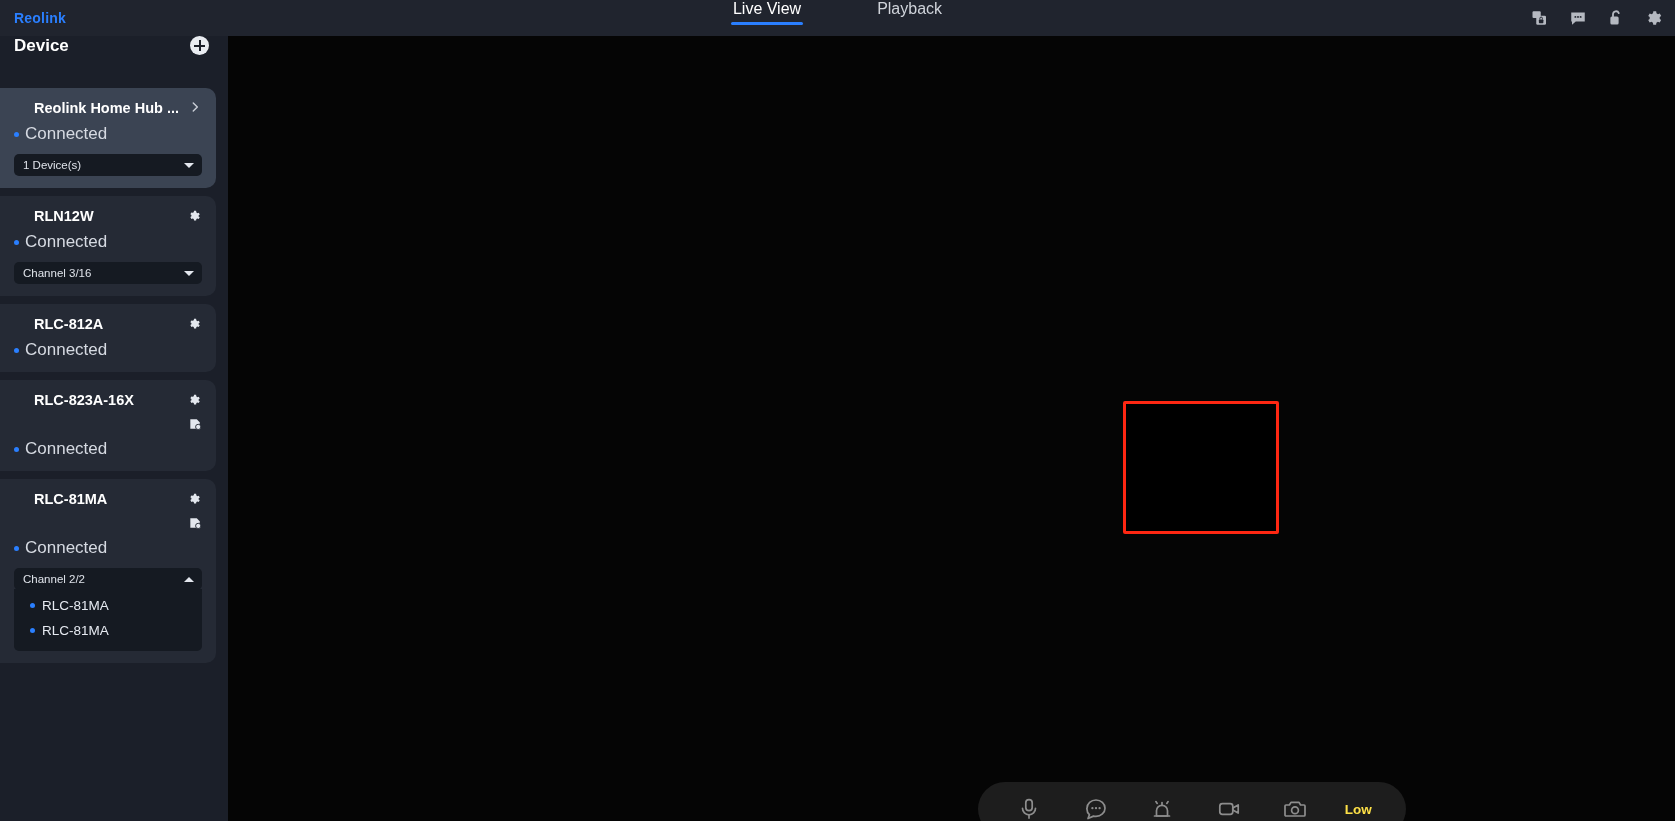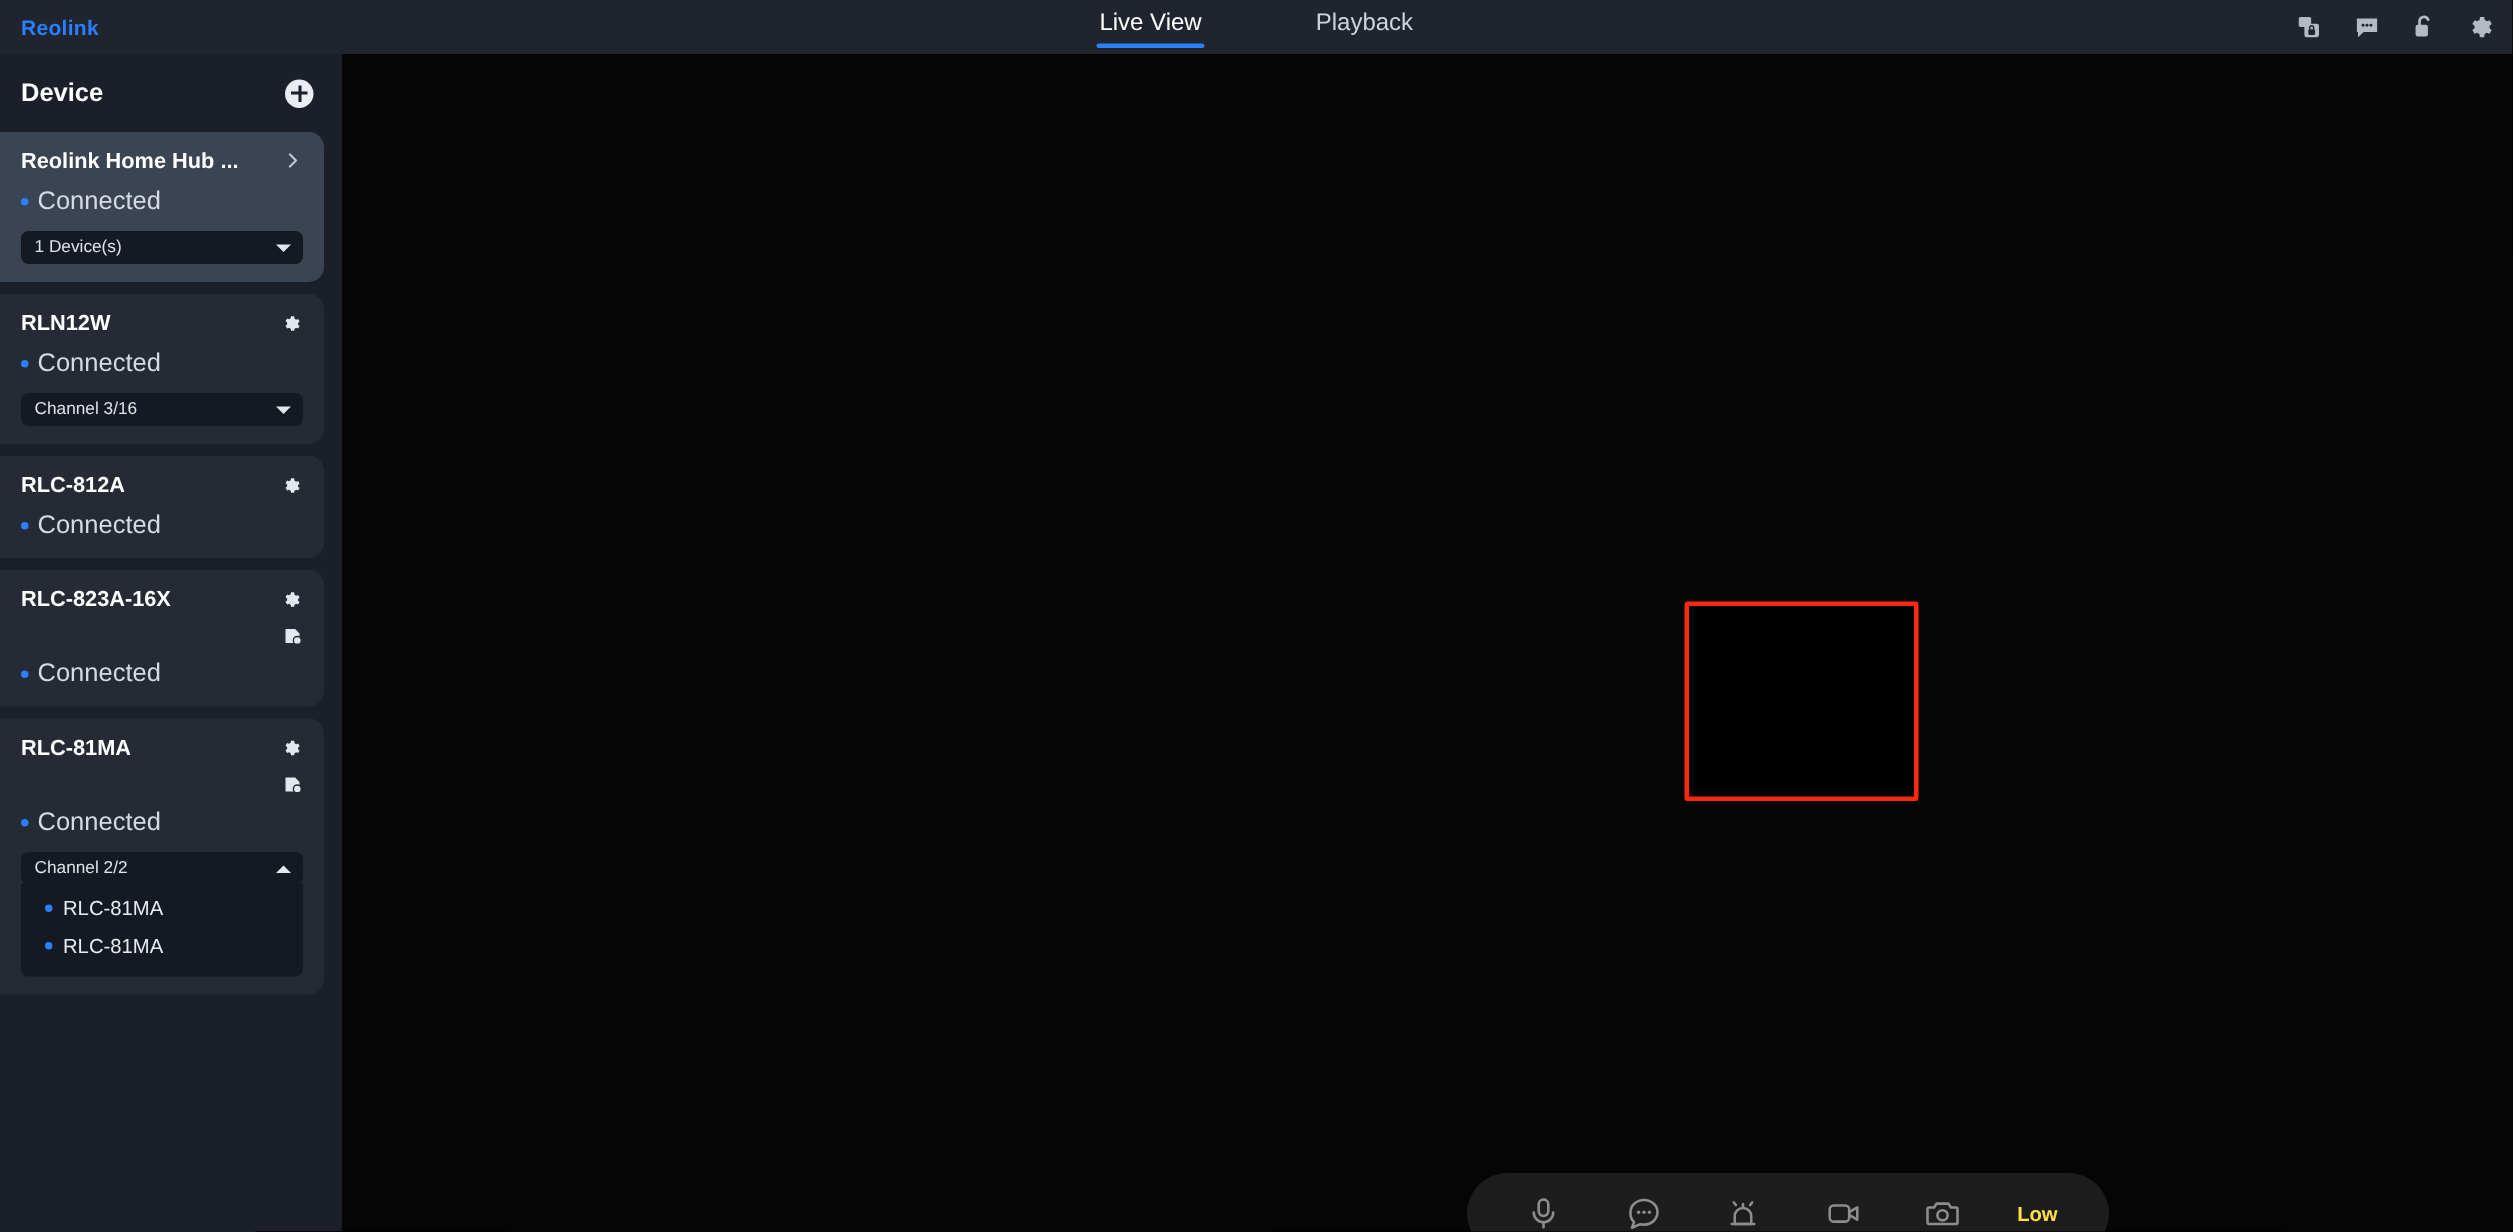--- a/index.html
+++ b/index.html
@@ -17,21 +17,21 @@
     background: #20242e;
     display: flex; align-items: center;
   }
   .brand {
     position: absolute; left: 14px; top: 0; height: 36px;
     display: flex; align-items: center;
     color: #2a7fff; font-size: 14px; font-weight: bold; letter-spacing: .2px;
   }
   .nav-tabs {
     position: absolute; left: 0; top: 0; width: 1675px; height: 19px;
-    display: flex; align-items: flex-start; justify-content: center; gap: 72px;
+    display: flex; align-items: center; justify-content: center; gap: 72px;
   }
   .nav-tab {
     position: relative; color: #cfd3da; font-size: 16px;
     padding: 7px 2px 9px 2px; cursor: pointer; white-space: nowrap;
   }
   .nav-tab.active { color: #ffffff; }
   .nav-tab.active::after {
     content: ""; position: absolute; left: 0; right: 0; bottom: 2px;
     height: 3px; background: #2a7fff; border-radius: 2px;
   }
@@ -40,21 +40,21 @@
     display: flex; align-items: center; gap: 20px;
   }
   .top-icons .ic { width: 18px; height: 18px; display: block; cursor: pointer; opacity: .82; }
 
   
   .sidebar {
     position: absolute; left: 0; top: 36px; width: 228px; height: 785px;
     background: #1b1f29; overflow: hidden;
   }
   .side-head {
-    height: 52px; display: flex; align-items: center;
+    height: 52px; display: flex; align-items: flex-start;
     justify-content: space-between; padding: 0 19px 0 14px;
   }
   .side-head .title { color: #fff; font-size: 17px; font-weight: bold; }
   .add-btn {
     width: 19px; height: 19px; border-radius: 50%;
     background: #e9ecf1; position: relative; cursor: pointer;
     display: block;
   }
   .add-btn::before, .add-btn::after {
     content: ""; position: absolute; background: #1b1f29;
@@ -64,21 +64,21 @@
 
   .dev-list { padding: 0 0 0 0; }
   .dev-card {
     position: relative; margin: 0 12px 8px 0; padding: 12px 14px 12px 14px;
     background: #252a35; border-radius: 0 10px 10px 0; cursor: pointer;
   }
   .dev-card.selected { background: #3b4453; }
   .dev-top { display: flex; align-items: flex-start; justify-content: space-between; }
   .dev-name {
     color: #ffffff; font-size: 14.5px; font-weight: bold;
-    max-width: 150px; overflow: hidden; text-overflow: ellipsis; white-space: nowrap;
+    max-width: 150px; overflow: hidden; text-overflow: ellipsis; white-space: nowrap; margin-left: 20px;
   }
   .dev-actions { display: flex; flex-direction: column; align-items: center; gap: 10px; padding-top: 1px; }
   .dev-status { display: flex; align-items: center; gap: 6px; margin-top: 8px; }
   .dot { width: 5px; height: 5px; border-radius: 50%; background: #2a7fff; display: block; flex: none; }
   .dev-status .txt { color: #d6dae2; font-size: 17px; }
   .chev-right { width: 14px; height: 14px; display: block; opacity: .85; }
   .gear { width: 14px; height: 14px; display: block; cursor: pointer; }
   .sdcard { width: 14px; height: 14px; display: block; cursor: pointer; }
 
   .chan-select {

